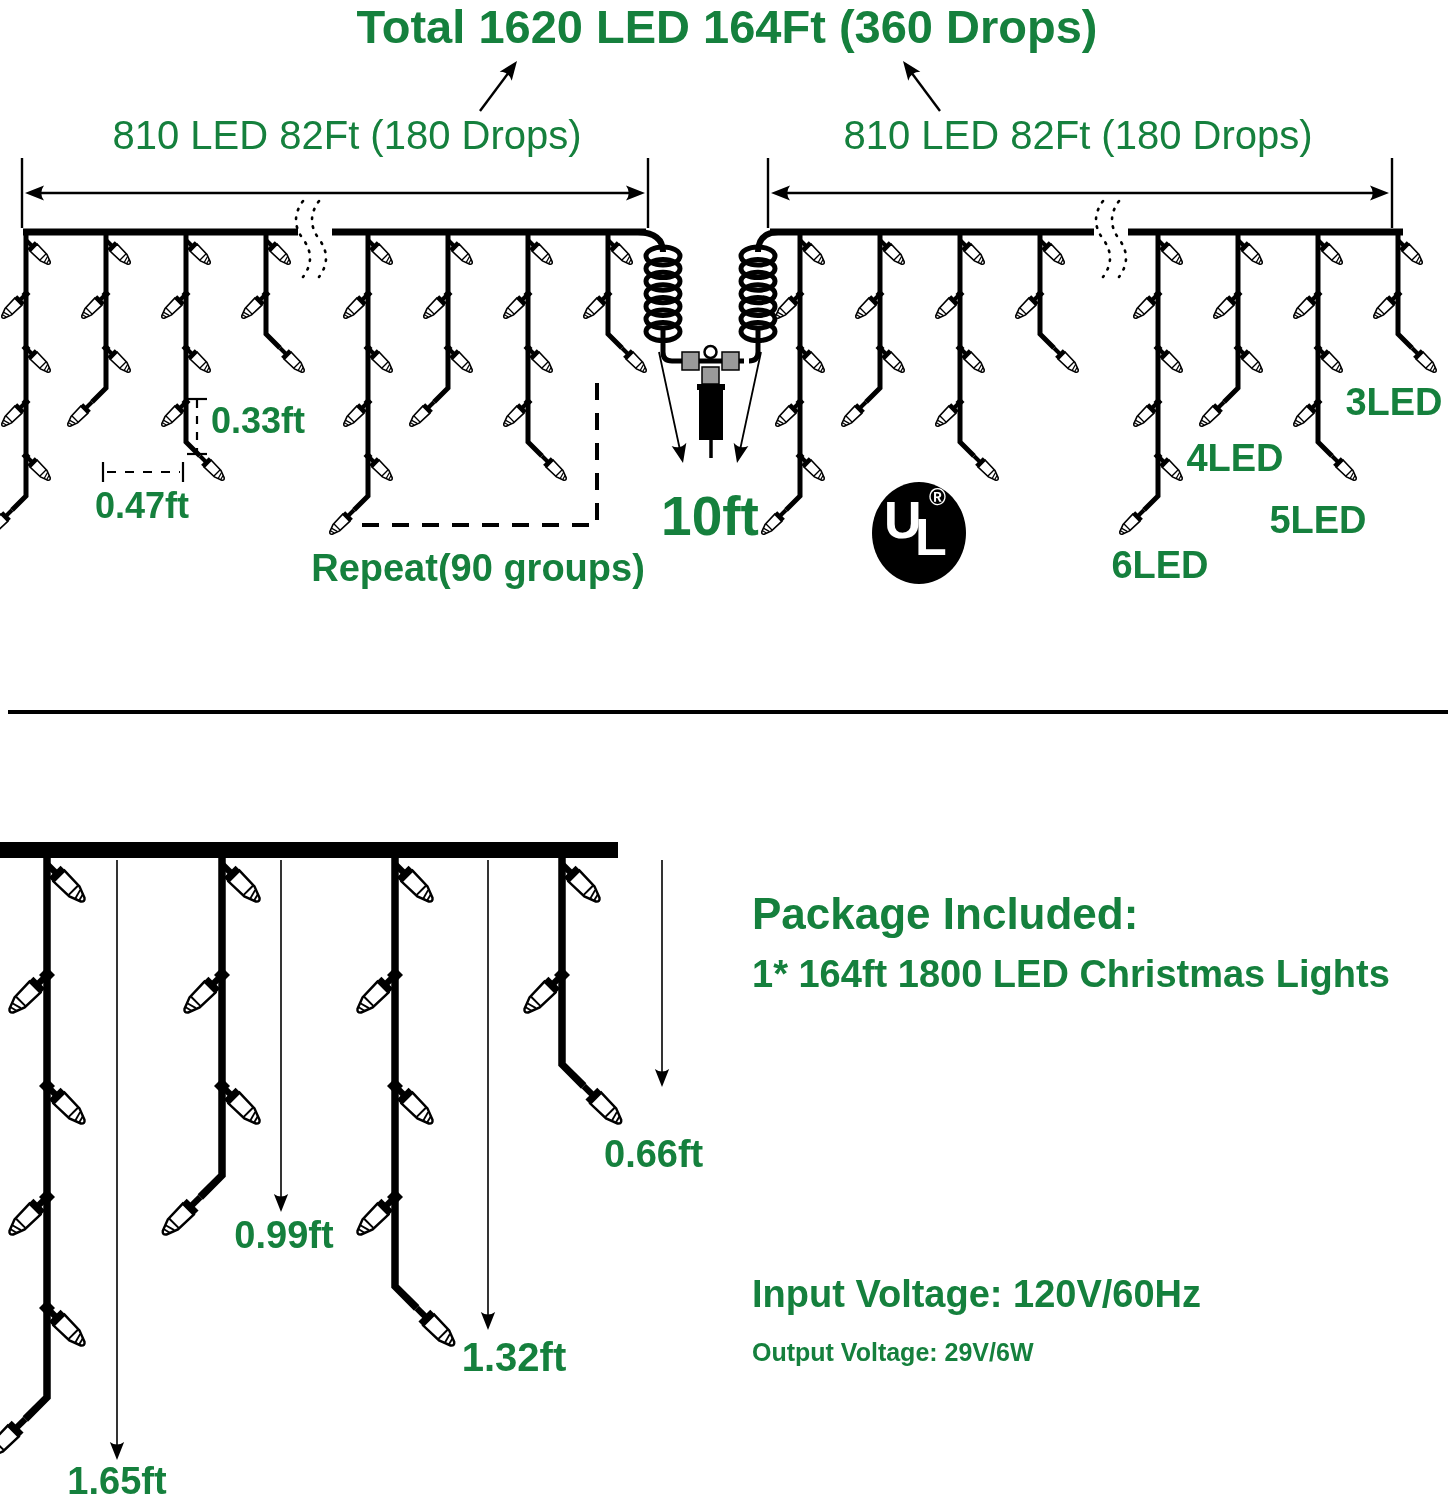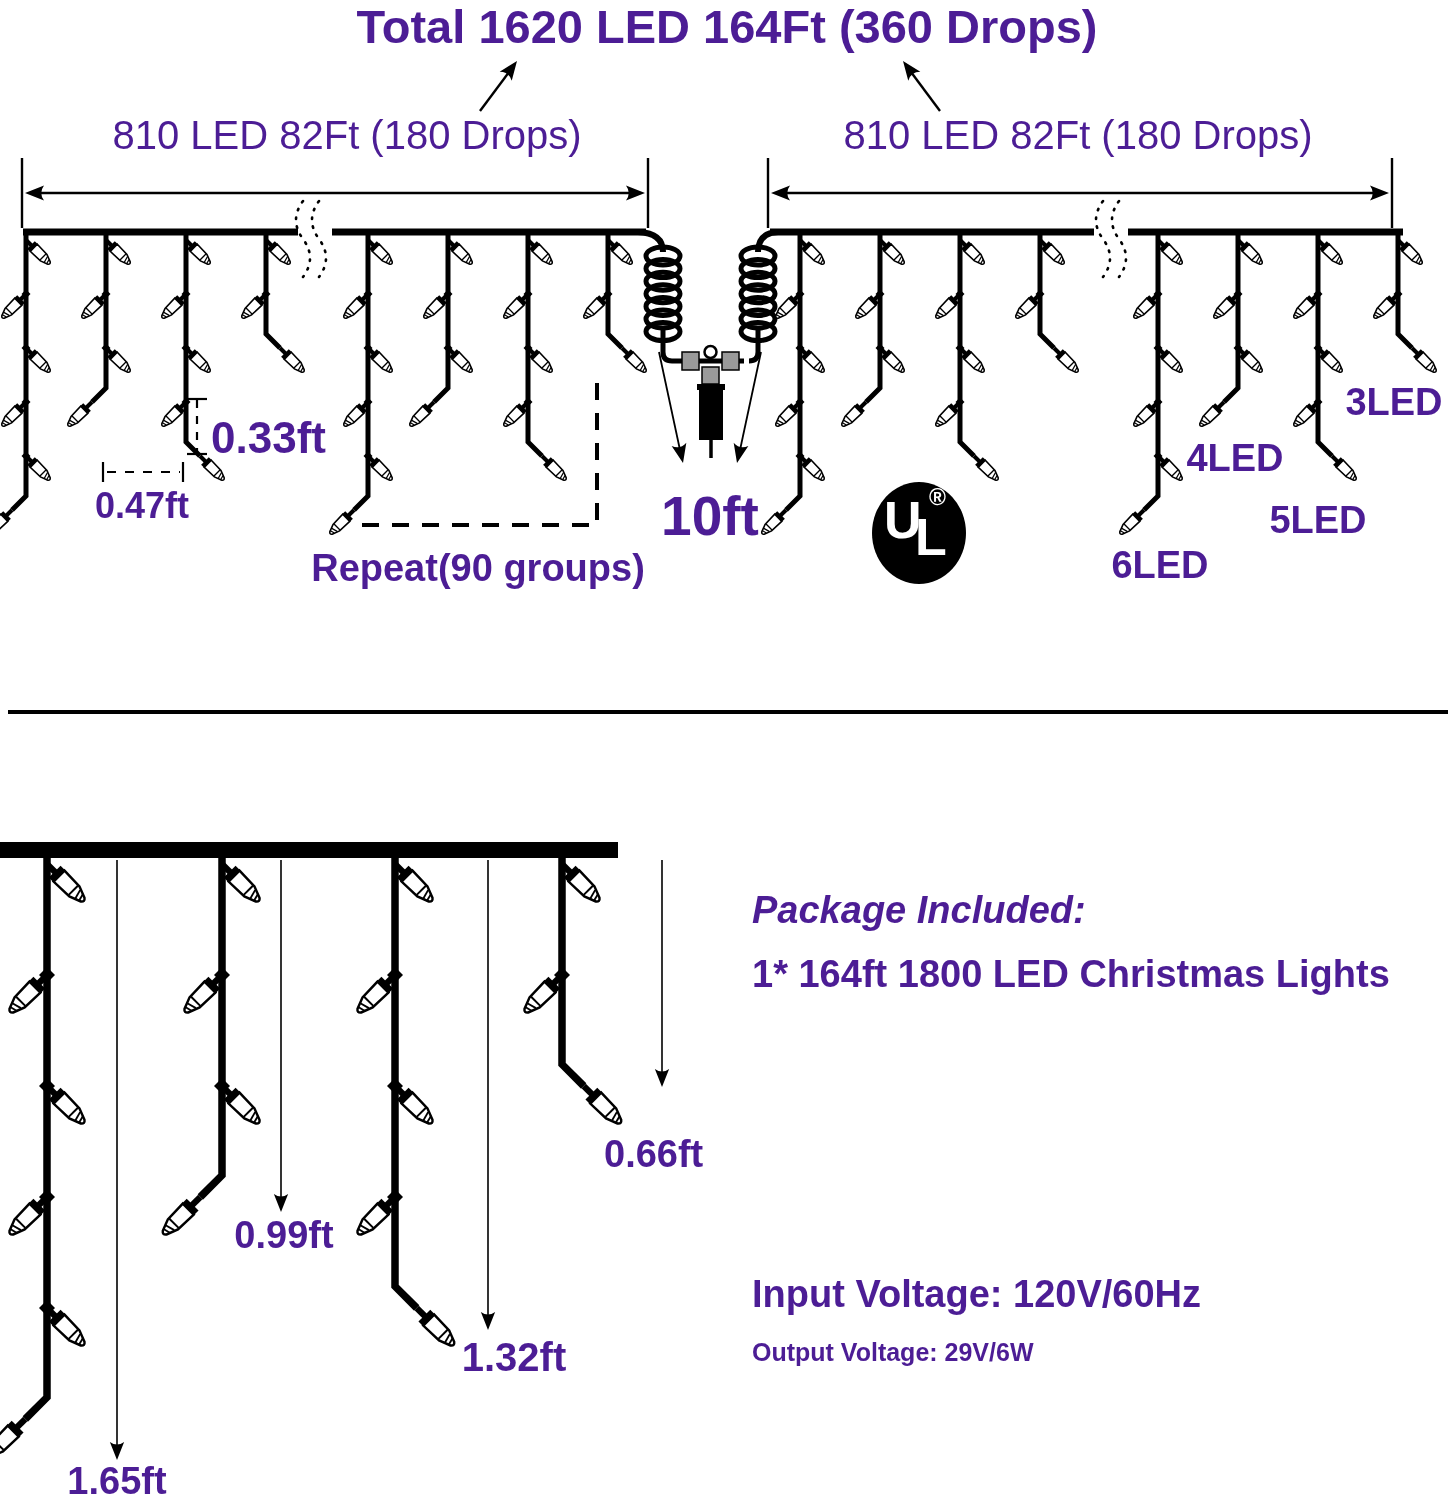--- a/index.html
+++ b/index.html
@@ -1,19 +1,19 @@
 <!DOCTYPE html>
 <html><head>
 <meta charset="utf-8">
 <style>
   html,body{margin:0;padding:0;background:#fff;}
   #stage{position:relative;width:1456px;height:1500px;background:#fff;overflow:hidden;
          font-family:"Liberation Sans",sans-serif;color:#000;}
   #diag{position:absolute;left:0;top:0;}
-  .t{position:absolute;white-space:nowrap;color:#4c1d95;line-height:1.05;}
+  .t{position:absolute;white-space:nowrap;color:#15803d;line-height:1.05;}
   .b{font-weight:bold;}
   .c{transform:translateX(-50%);}
   .w{color:#fff;}
 </style>
 </head>
 <body>
 
 <div id="stage">
   <svg id="diag" width="1456" height="1500" viewBox="0 0 1456 1500">
       <line x1="23" y1="232" x2="298" y2="232" stroke="#000000" stroke-width="7"></line>
@@ -873,35 +873,35 @@
       <path d="M0,0 L-7.5,-19 Q0,-13.5 7.5,-19 Z" fill="#000000" transform="translate(281,1212) rotate(0) scale(0.95)"></path>
       <line x1="488" y1="860" x2="488" y2="1316" stroke="#000000" stroke-width="1.6"></line>
       <path d="M0,0 L-7.5,-19 Q0,-13.5 7.5,-19 Z" fill="#000000" transform="translate(488,1330) rotate(0) scale(0.95)"></path>
       <line x1="662" y1="860" x2="662" y2="1073" stroke="#000000" stroke-width="1.6"></line>
       <path d="M0,0 L-7.5,-19 Q0,-13.5 7.5,-19 Z" fill="#000000" transform="translate(662,1087) rotate(0) scale(0.95)"></path>
     </svg>
 
   <div class="t b c" style="left:727px;top:2px;font-size:47px;">Total 1620 LED 164Ft (360 Drops)</div>
   <div class="t c" style="left:347px;top:114px;font-size:40px;">810 LED 82Ft (180 Drops)</div>
   <div class="t c" style="left:1078px;top:114px;font-size:40px;">810 LED 82Ft (180 Drops)</div>
-  <div class="t b" style="left:211px;top:415px;font-size:44px;text-align:center;">0.33ft</div>
+  <div class="t b" style="left:211px;top:402px;font-size:36px;text-align:center;">0.33ft</div>
   <div class="t b c" style="left:142px;top:487px;font-size:36px;">0.47ft</div>
   <div class="t b c" style="left:478px;top:549px;font-size:38px;">Repeat(90 groups)</div>
   <div class="t b c" style="left:710px;top:488px;font-size:55px;">10ft</div>
   <div class="t b c" style="left:1394px;top:383px;font-size:38px;">3LED</div>
   <div class="t b c" style="left:1235px;top:439px;font-size:38px;">4LED</div>
   <div class="t b c" style="left:1318px;top:501px;font-size:38px;">5LED</div>
   <div class="t b c" style="left:1160px;top:546px;font-size:38px;">6LED</div>
 
   <div class="t b w" style="left:884px;top:493px;font-size:52px;">U</div>
   <div class="t b w" style="left:915px;top:510px;font-size:52px;">L</div>
   <div class="t b w" style="left:929px;top:485px;font-size:23px;">®</div>
 
   <div class="t b c" style="left:117px;top:1462px;font-size:38px;">1.65ft</div>
   <div class="t b c" style="left:284px;top:1216px;font-size:38px;">0.99ft</div>
   <div class="t b c" style="left:514px;top:1336px;font-size:40px;">1.32ft</div>
   <div class="t b" style="left:604px;top:1094px;font-size:38px;margin-top:41px;">0.66ft</div>
 
-  <div class="t b" style="left:752px;top:891px;font-size:38px;font-style:italic;">Package Included:</div>
+  <div class="t b" style="left:752px;top:891px;font-size:44px;">Package Included:</div>
   <div class="t b" style="left:752px;top:955px;font-size:38px;">1* 164ft 1800 LED Christmas Lights</div>
   <div class="t b" style="left:752px;top:1275px;font-size:38px;">Input Voltage: 120V/60Hz</div>
   <div class="t b" style="left:752px;top:1339px;font-size:25px;">Output Voltage: 29V/6W</div>
 </div>
 
 </body></html>

